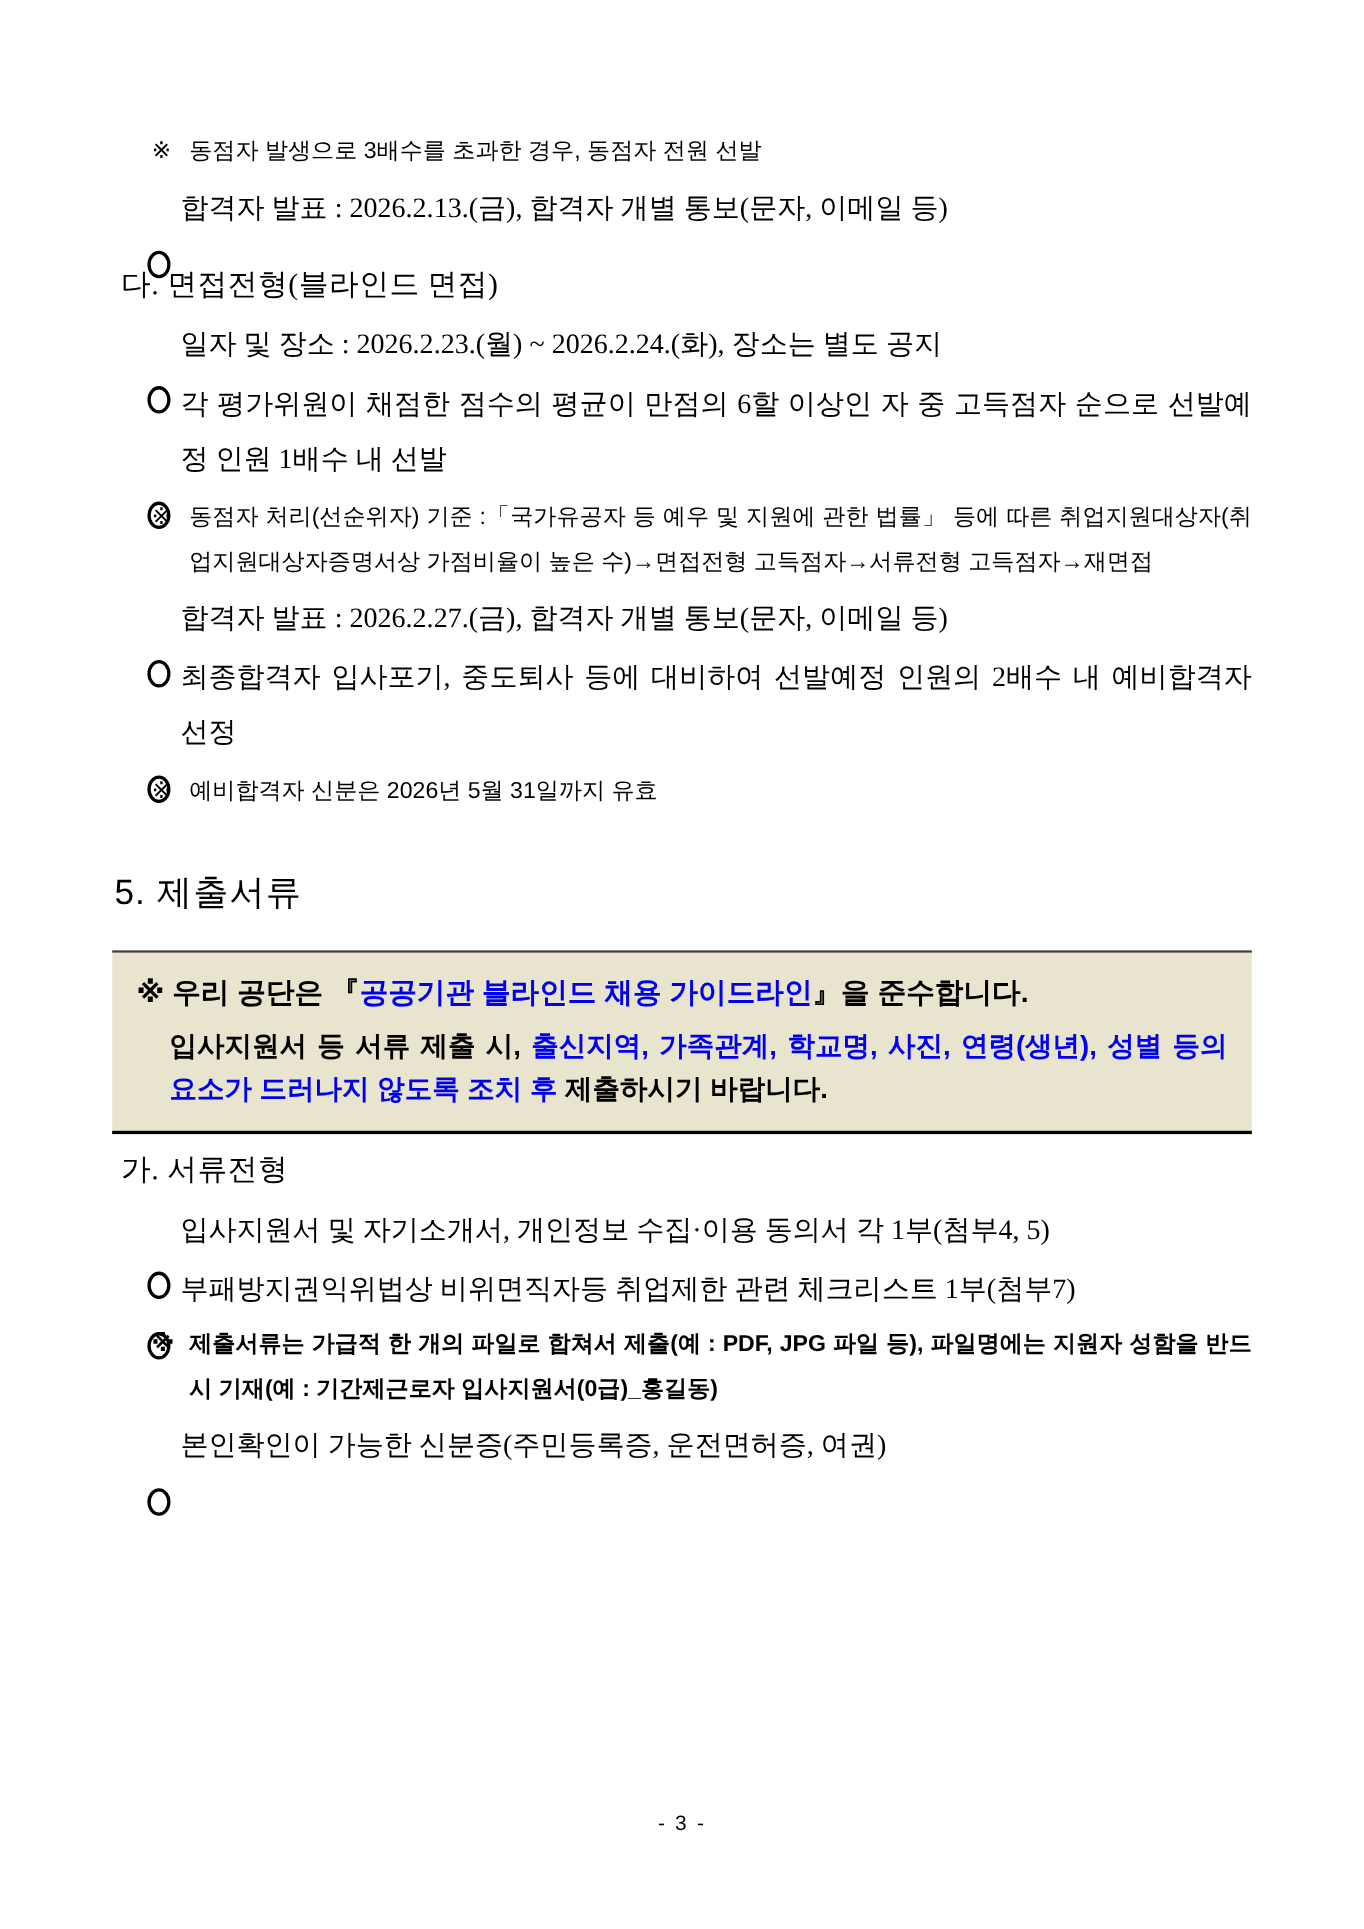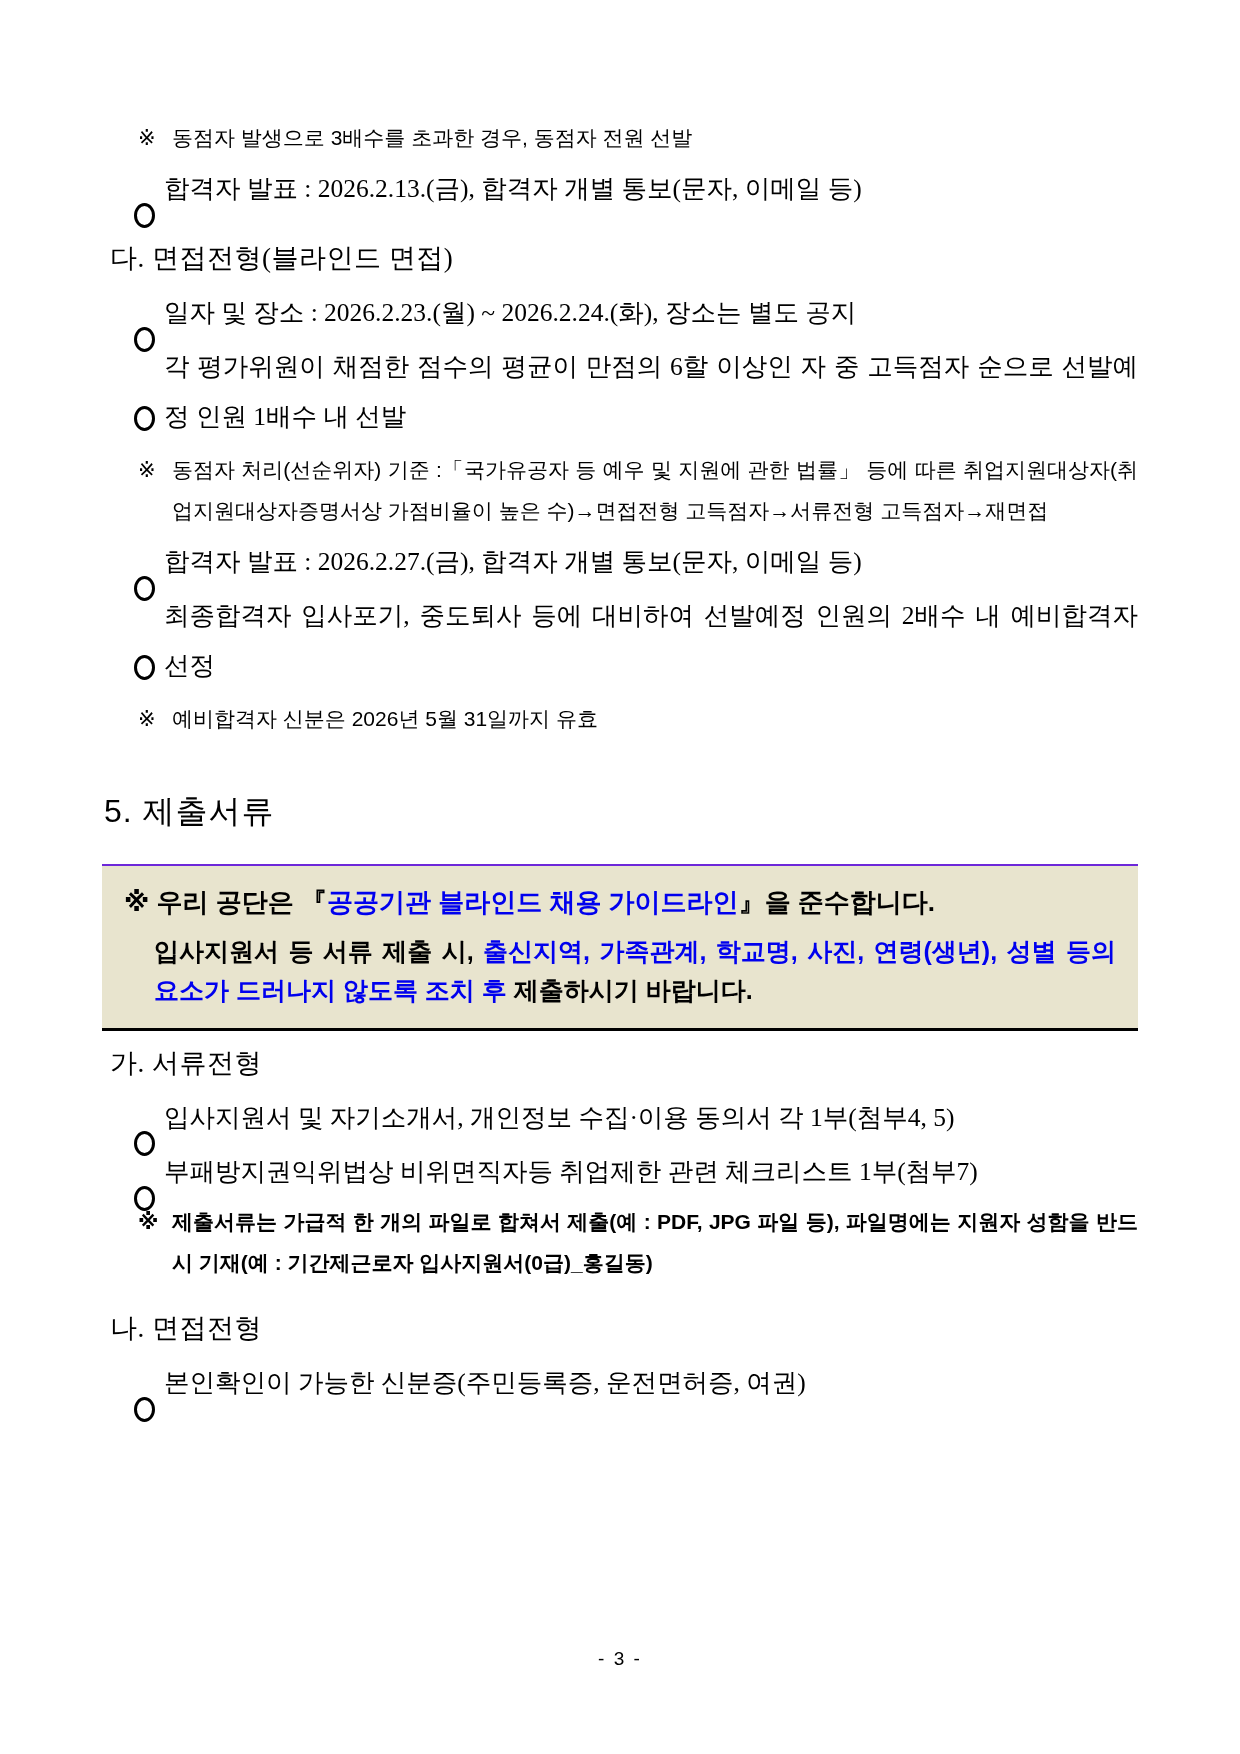--- a/index.html
+++ b/index.html
@@ -17,21 +17,21 @@
     display: flex; align-items: flex-start;
     font-family: "Liberation Sans", "DejaVu Sans", sans-serif;
     font-size: 21px; line-height: 1.95; text-align: justify;
     margin-left: 36px;
   }
   .note .nmark { flex: 0 0 34px; }
   .note.bold-note { font-weight: bold; }
 
   
   .bullet {
-    display: flex; align-items: center;
+    display: flex; align-items: flex-end;
     font-size: 25.5px; line-height: 1.95; text-align: justify;
     margin: 5px 0 5px 30px;
   }
   .bmark { flex: 0 0 32px; position: relative; }
   .bmark::before {
     content: ""; position: absolute; top: 14px; left: 2px;
     width: 15px; height: 19px;
     border: 3.5px solid #000; border-radius: 50%;
   }
   .btext { flex: 1 1 auto; }
@@ -45,21 +45,21 @@
   
   .big {
     font-family: "Liberation Sans", "DejaVu Sans", sans-serif;
     font-size: 32px; font-weight: normal;
     margin: 50px 0 30px 2px; letter-spacing: 1px;
   }
 
   
   .notice-box {
     background: #E8E4CE;
-    border-top: 2px solid #6d28d9;
+    border-top: 2px solid #404040;
     border-bottom: 3px solid #000;
     padding: 16px 22px 18px 22px;
     font-family: "Liberation Sans", "DejaVu Sans", sans-serif;
     font-weight: bold; font-size: 25px; line-height: 1.55;
     text-align: justify;
   }
   .notice-box p { margin: 0; }
   .notice-box .box-l1 { font-size: 26px; margin-bottom: 10px; }
   .notice-box .box-indent { margin-left: 30px; margin-right: 0; }
   .notice-box .box-l3 { margin-top: 14px; }
@@ -141,21 +141,20 @@
     <div class="bullet">
       <span class="bmark"></span>
       <span class="btext">부패방지권익위법상 비위면직자등 취업제한 관련 체크리스트 1부(첨부7)</span>
     </div>
 
     <div class="note bold-note">
       <span class="nmark">※</span>
       <span class="ntext">제출서류는 가급적 한 개의 파일로 합쳐서 제출(예 : PDF, JPG 파일 등), 파일명에는 지원자 성함을 반드시 기재(예 : 기간제근로자 입사지원서(0급)_홍길동)</span>
     </div>
 
-    <h3 class="sec">나. 면접전형</h3>
 
     <div class="bullet">
       <span class="bmark"></span>
       <span class="btext">본인확인이 가능한 신분증(주민등록증, 운전면허증, 여권)</span>
     </div>
 
   </div>
 
   <div class="footer">- 3 -</div>
 </div>

